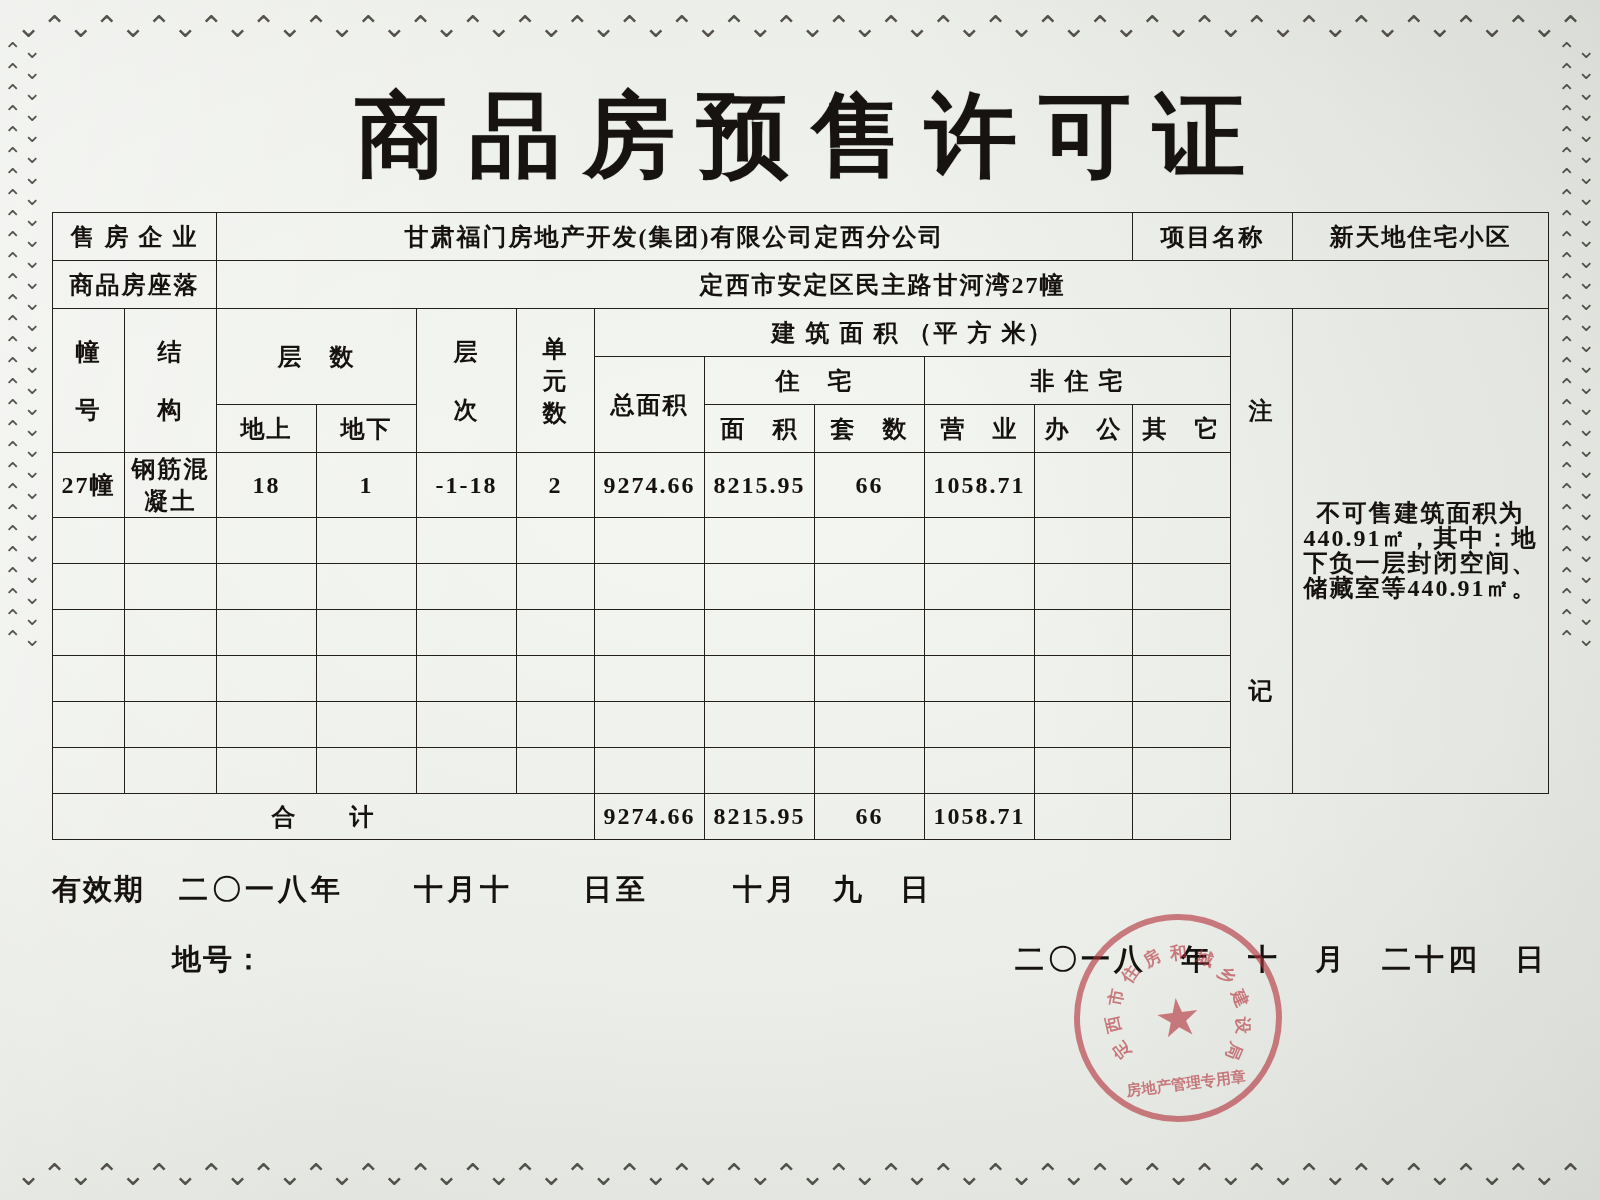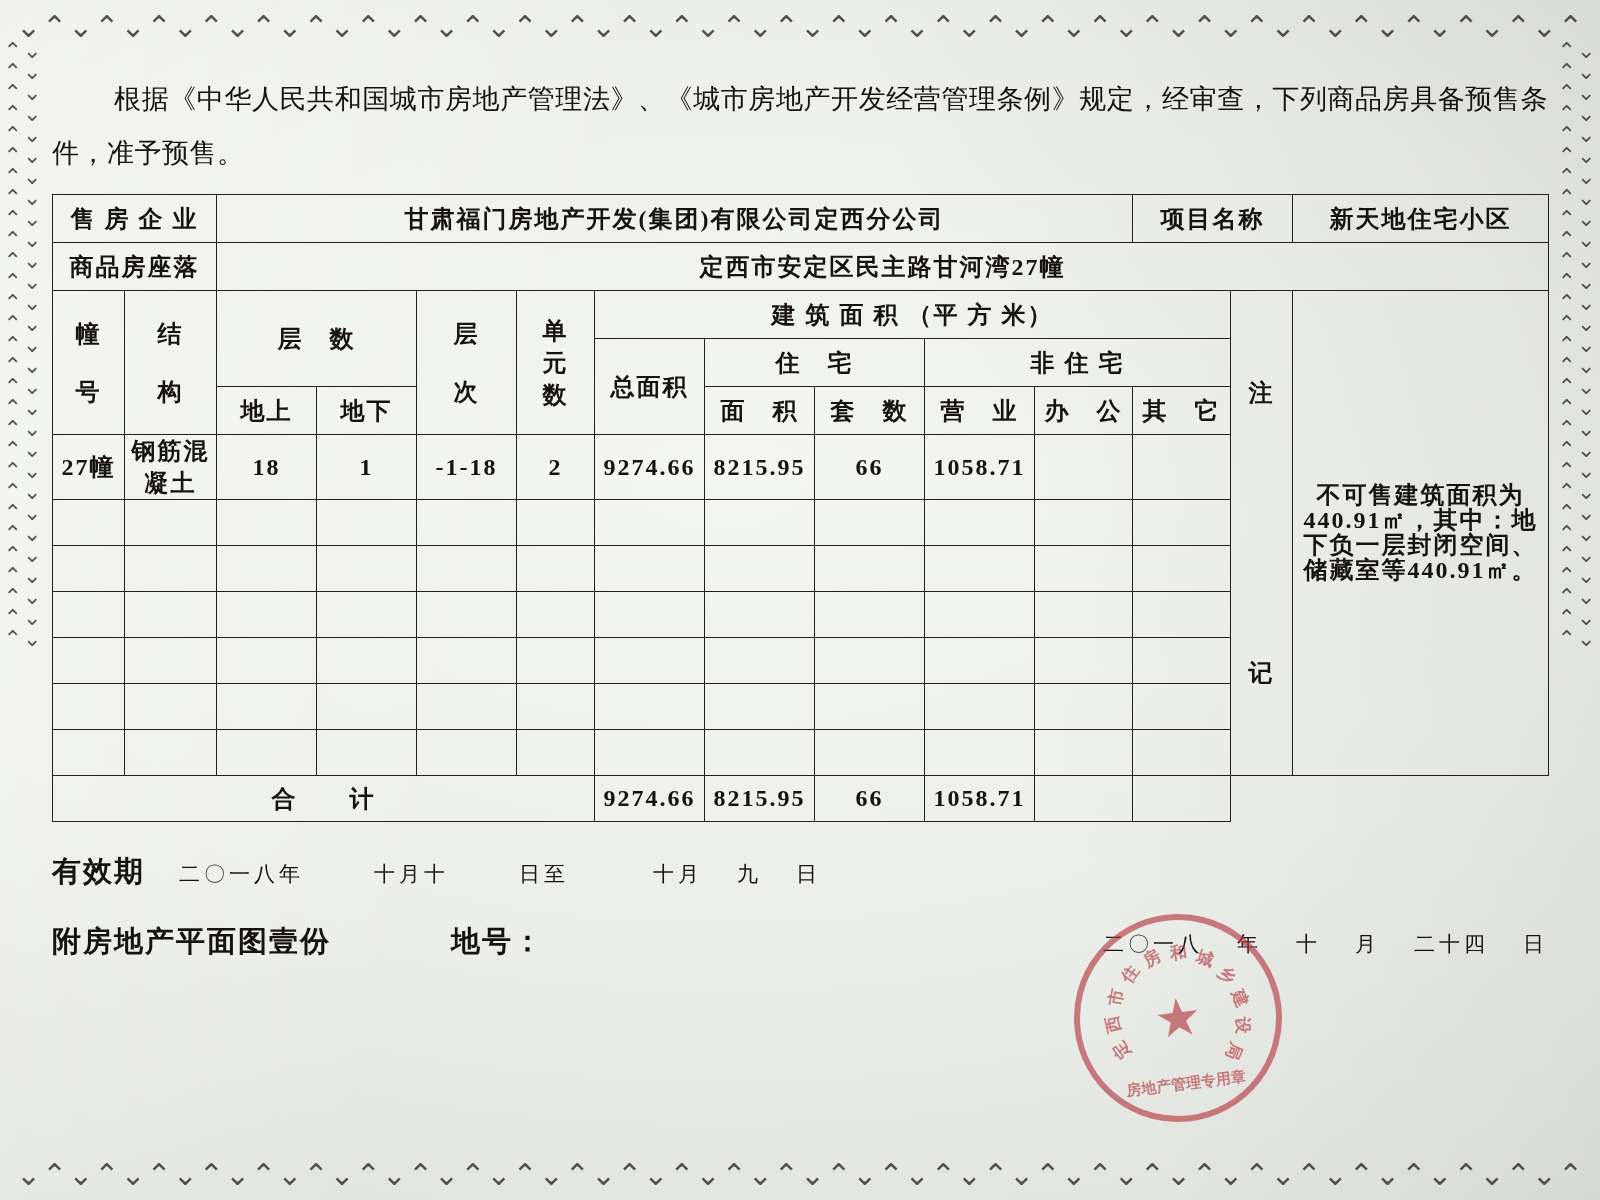--- a/index.html
+++ b/index.html
@@ -172,23 +172,23 @@
     font-weight: bold;
     letter-spacing: 2px;
   }
   .f-row {
     display: flex;
     align-items: baseline;
     margin-top: 30px;
     justify-content: space-between;
   }
   .f-row .hw {
-    font-weight: normal;
+    font-weight: bold;
     letter-spacing: 4px;
-    font-size: 21px;
+    font-size: 29px;
   }
   .sp-s { display: inline-block; width: 14px; }
   .sp-m { display: inline-block; width: 34px; }
   .sp-l { display: inline-block; width: 70px; }
   .grow { flex: 1; }
 
   
   #seal {
     position: absolute;
     right: 318px;
@@ -241,23 +241,23 @@
 <div id="page">
   <div id="paper"></div>
 
   <div class="border-band border-top">⌄⌃⌄⌃⌄⌃⌄⌃⌄⌃⌄⌃⌄⌃⌄⌃⌄⌃⌄⌃⌄⌃⌄⌃⌄⌃⌄⌃⌄⌃⌄⌃⌄⌃⌄⌃⌄⌃⌄⌃⌄⌃⌄⌃⌄⌃⌄⌃⌄⌃⌄⌃⌄⌃⌄⌃⌄⌃⌄⌃</div>
   <div class="border-band border-bottom">⌄⌃⌄⌃⌄⌃⌄⌃⌄⌃⌄⌃⌄⌃⌄⌃⌄⌃⌄⌃⌄⌃⌄⌃⌄⌃⌄⌃⌄⌃⌄⌃⌄⌃⌄⌃⌄⌃⌄⌃⌄⌃⌄⌃⌄⌃⌄⌃⌄⌃⌄⌃⌄⌃⌄⌃⌄⌃⌄⌃</div>
   <div class="border-band border-left">⌃⌄⌃⌄⌃⌄⌃⌄⌃⌄⌃⌄⌃⌄⌃⌄⌃⌄⌃⌄⌃⌄⌃⌄⌃⌄⌃⌄⌃⌄⌃⌄⌃⌄⌃⌄⌃⌄⌃⌄⌃⌄⌃⌄⌃⌄⌃⌄⌃⌄⌃⌄⌃⌄⌃⌄⌃⌄</div>
   <div class="border-band border-right">⌃⌄⌃⌄⌃⌄⌃⌄⌃⌄⌃⌄⌃⌄⌃⌄⌃⌄⌃⌄⌃⌄⌃⌄⌃⌄⌃⌄⌃⌄⌃⌄⌃⌄⌃⌄⌃⌄⌃⌄⌃⌄⌃⌄⌃⌄⌃⌄⌃⌄⌃⌄⌃⌄⌃⌄⌃⌄</div>
 
   <div id="content">
 
-
-
-    <div class="intro"><span class="indent"></span><span>根据《中华人民共和国城市房地产管理法》、《城市房地产开发经营管理条例》规定，经审查，下列商品房具备预售条件，准予预售。</span></div>
+    <div class="doc-title">商品房预售许可证</div>
+
+
 
     <table class="main">
       <colgroup>
         <col style="width:72px">
         <col style="width:92px">
         <col style="width:100px">
         <col style="width:100px">
         <col style="width:100px">
         <col style="width:78px">
         <col style="width:110px">
@@ -455,21 +455,20 @@
         <span class="sp-l"></span>
         <span class="hw">十月</span>
         <span class="sp-m"></span>
         <span class="hw">九</span>
         <span class="sp-m"></span>
         <span class="hw">日</span>
         <span class="grow"></span>
         <span style="display:inline-block;width:300px"></span>
       </div>
       <div class="f-row">
-        <span>附房地产平面图壹份</span>
         <span style="display:inline-block;width:120px"></span>
         <span>地号：</span>
         <span class="hw"></span>
         <span class="grow"></span>
         <span class="hw">二〇一八</span>
         <span class="sp-m"></span>
         <span class="hw">年</span>
         <span class="sp-m"></span>
         <span class="hw">十</span>
         <span class="sp-m"></span>

